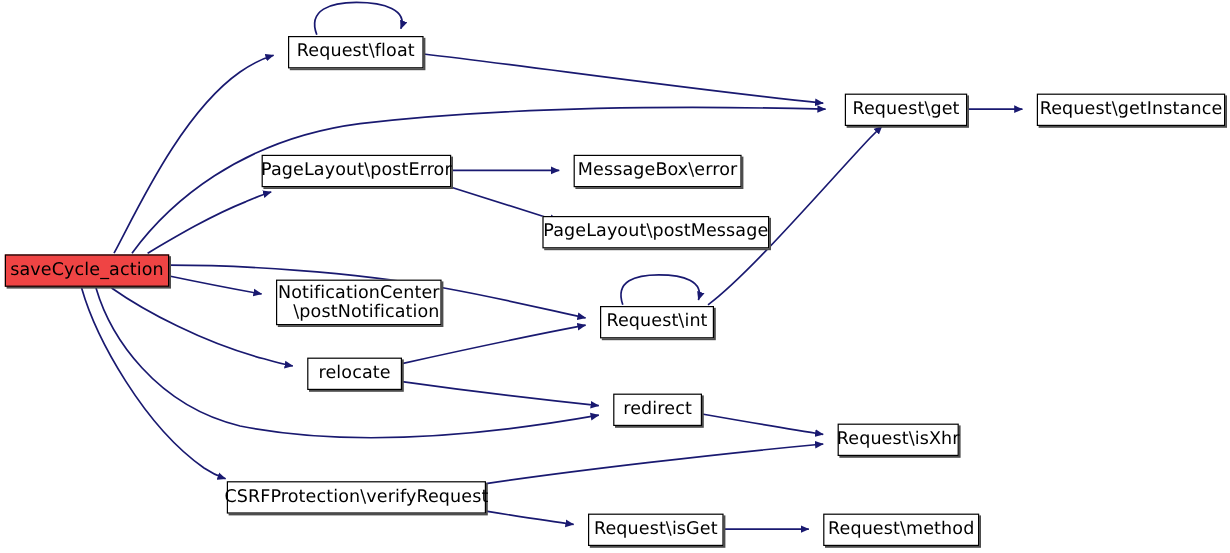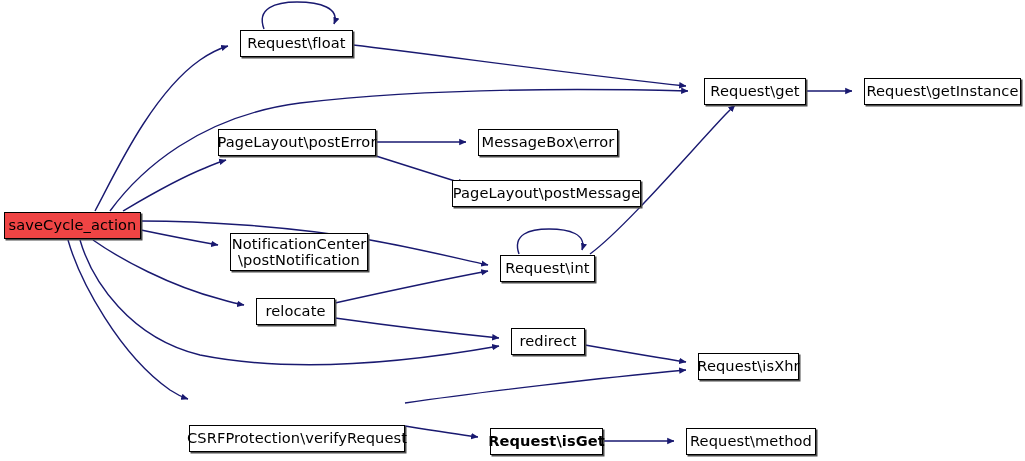--- a/index.html
+++ b/index.html
@@ -40,20 +40,21 @@
     letter-spacing: 0.1px;
     box-shadow: 1.5px 1.5px 0 0 #4d4d4d;
     z-index: 5;
   }
   .node.current {
     background: #ef4444;
   }
   .node-label {
     display: block;
     padding: 0 2px;
+    text-align: right;
   }
 </style>
 </head>
 <body>
 
 <div id="graph-root">
 
   <svg id="graph-svg" viewBox="0 0 1025 461" xmlns="http://www.w3.org/2000/svg">
     <defs>
       <marker id="arrow" viewBox="0 0 10 10" refX="9.4" refY="5" markerWidth="5.2" markerHeight="5.2" orient="auto-start-reverse">
@@ -113,17 +114,17 @@
       <div class="node" style="left: 478px; top: 129px; width: 140px; height: 27px;"><span class="node-label">MessageBox\error</span></div>
       <div class="node" style="left: 452px; top: 180px; width: 189px; height: 27px;"><span class="node-label">PageLayout\postMessage</span></div>
       <div class="node" style="left: 230px; top: 233px; width: 138px; height: 38px;"><span class="node-label">NotificationCenter
 \postNotification</span></div>
       <div class="node" style="left: 704px; top: 78px; width: 102px; height: 27px;"><span class="node-label">Request\get</span></div>
       <div class="node" style="left: 864px; top: 78px; width: 157px; height: 27px;"><span class="node-label">Request\getInstance</span></div>
       <div class="node" style="left: 500px; top: 255px; width: 95px; height: 27px;"><span class="node-label">Request\int</span></div>
       <div class="node" style="left: 256px; top: 298px; width: 79px; height: 27px;"><span class="node-label">relocate</span></div>
       <div class="node" style="left: 511px; top: 328px; width: 74px; height: 27px;"><span class="node-label">redirect</span></div>
       <div class="node" style="left: 698px; top: 353px; width: 101px; height: 27px;"><span class="node-label">Request\isXhr</span></div>
-      <div class="node" style="left: 189px; top: 401px; width: 216px; height: 27px; margin-top: 24px;"><span class="node-label">CSRFProtection\verifyRequest</span></div>
-      <div class="node" style="left: 490px; top: 428px; width: 113px; height: 27px; font-weight: bold;"><span class="node-label">Request\isGet</span></div>
+      <div class="node" style="left: 189px; top: 401px; width: 216px; height: 27px;"><span class="node-label">CSRFProtection\verifyRequest</span></div>
+      <div class="node" style="left: 490px; top: 428px; width: 113px; height: 27px;"><span class="node-label">Request\isGet</span></div>
       <div class="node" style="left: 686px; top: 428px; width: 130px; height: 27px;"><span class="node-label">Request\method</span></div>
     </div>
 </div>
 
 </body></html>

